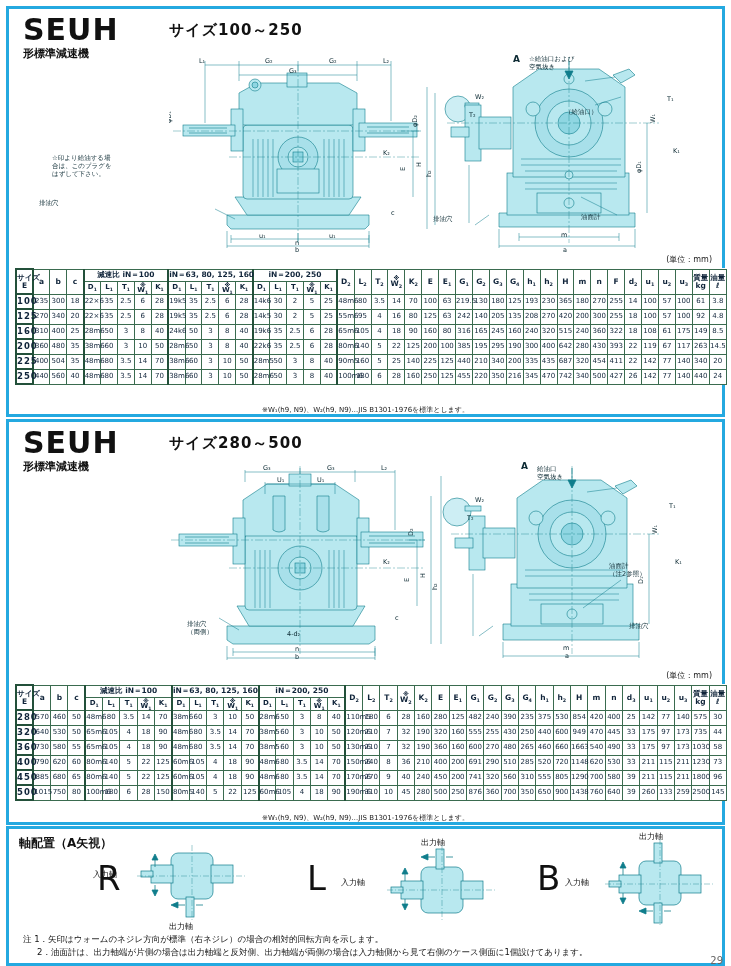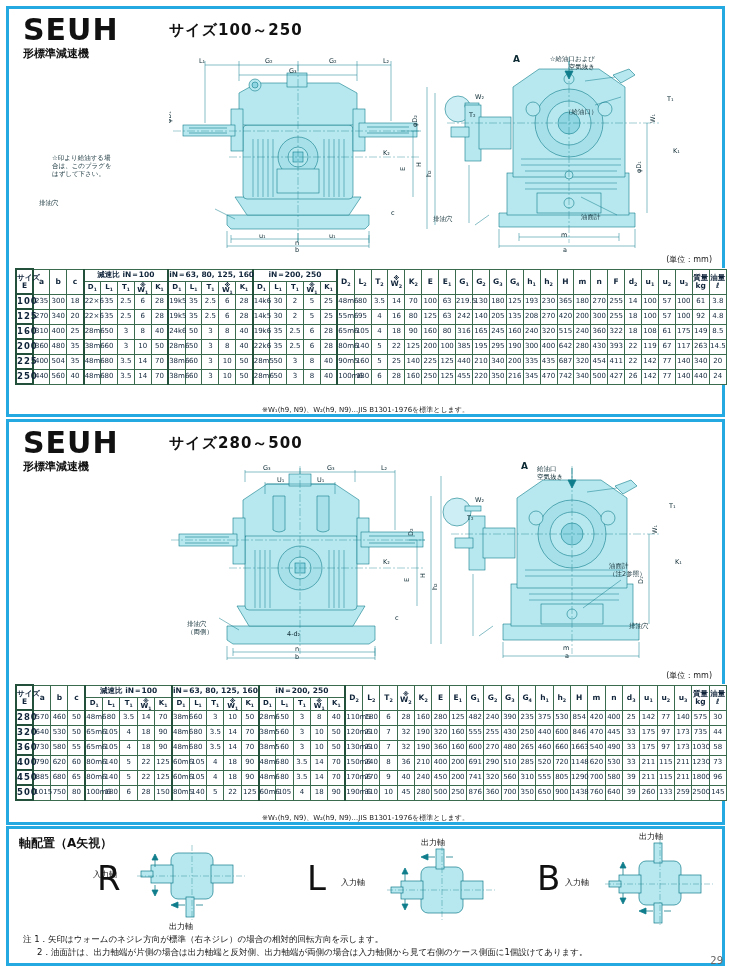--- a/index.html
+++ b/index.html
@@ -226,21 +226,21 @@
         <text x="504" y="106">K₁</text>
         <text x="392" y="190">m</text>
         <text x="394" y="205">a</text>
         <text x="222" y="168">c</text>
       </g>
     </svg>
   </div>
 
   <div class="lblJ" style="left:43px;top:145px;width:60px;white-space:normal;">☆印より給油する場<br>合は、このプラグを<br>はずして下さい。</div>
   <div class="lblJ" style="left:30px;top:190px;">排油穴</div>
-  <div class="lblJ" style="left:520px;top:46px;white-space:normal;width:66px;text-align:right;">☆給油口および<br>空気抜き</div>
+  <div class="lblJ" style="left:520px;top:46px;white-space:normal;width:66px;">☆給油口および<br>空気抜き</div>
   <div class="lblJ" style="left:556px;top:100px;font-family:Liberation Mono, monospace;">（給油口）</div>
   <div class="lblJ" style="left:572px;top:204px;">油面計</div>
   <div class="lblJ" style="left:424px;top:206px;">排油穴</div>
   <div class="lblJ" style="left:504px;top:46px;font-weight:bold;font-size:9px;">A</div>
 
   <div class="unitnote" style="right:10px;top:245px;">(単位：mm)</div>
 
   <table class="spec" id="tbl1" style="left: 6px; top: 259px; width: 712px; table-layout: fixed;">
     <thead>
         <tr class="grp">
@@ -840,21 +840,21 @@
           <td>32</td>
           <td>190</td>
           <td>320</td>
           <td>160</td>
           <td>555</td>
           <td>255</td>
           <td>430</td>
           <td>250</td>
           <td>440</td>
           <td>600</td>
-          <td>846</td>
+          <td>949</td>
           <td>470</td>
           <td>445</td>
           <td>33</td>
           <td>175</td>
           <td>97</td>
           <td>173</td>
           <td>735</td>
           <td>44</td>
         </tr>
         <tr>

